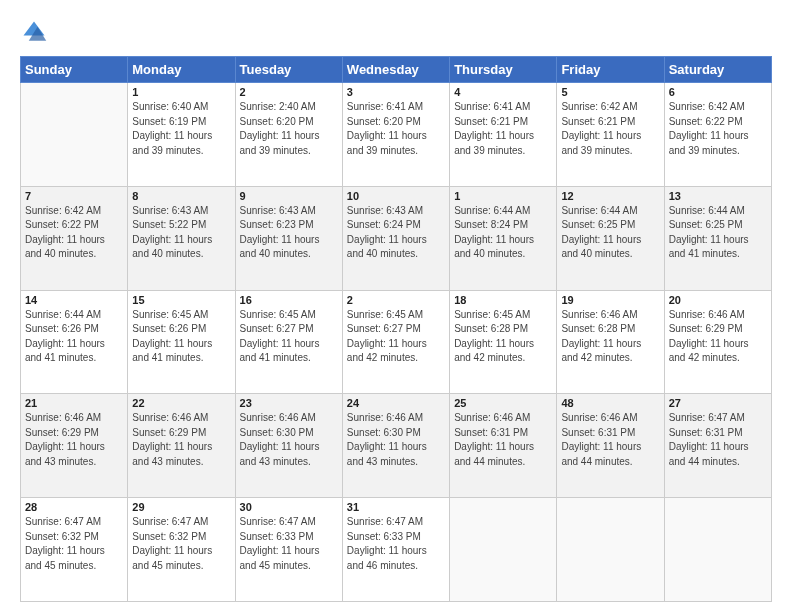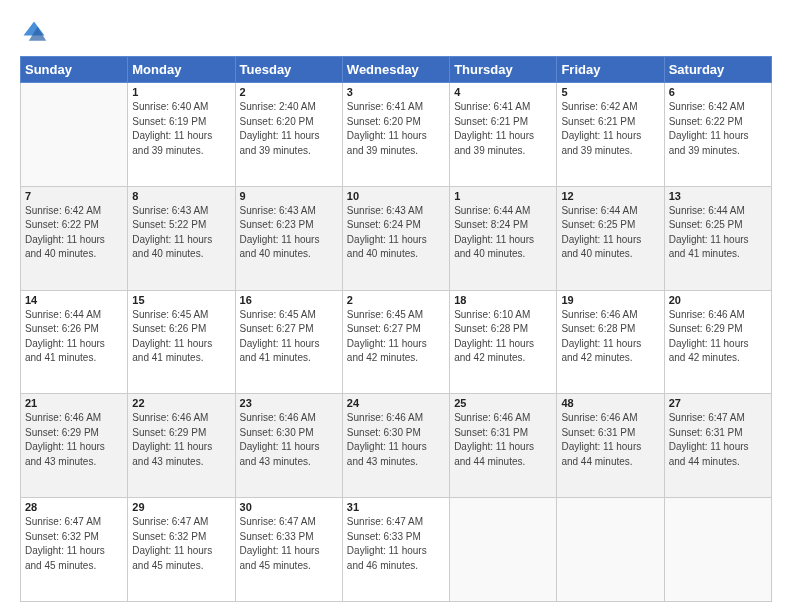--- a/index.html
+++ b/index.html
@@ -257,21 +257,21 @@
           </td>
           <td>
             <span class="day-num">2</span>
             <div class="day-detail">Sunrise: 6:45 AM
 Sunset: 6:27 PM
 Daylight: 11 hours
 and 42 minutes.</div>
           </td>
           <td>
             <span class="day-num">18</span>
-            <div class="day-detail">Sunrise: 6:10 AM
+            <div class="day-detail">Sunrise: 6:45 AM
 Sunset: 6:28 PM
 Daylight: 11 hours
 and 42 minutes.</div>
           </td>
           <td>
             <span class="day-num">19</span>
             <div class="day-detail">Sunrise: 6:46 AM
 Sunset: 6:28 PM
 Daylight: 11 hours
 and 42 minutes.</div>

